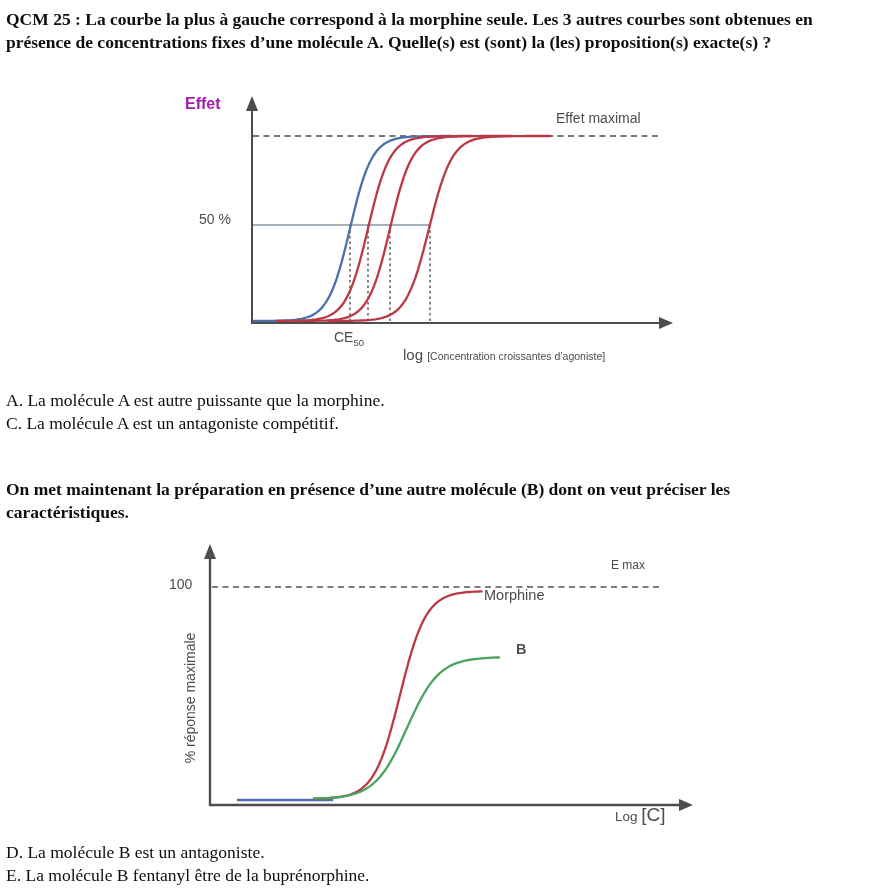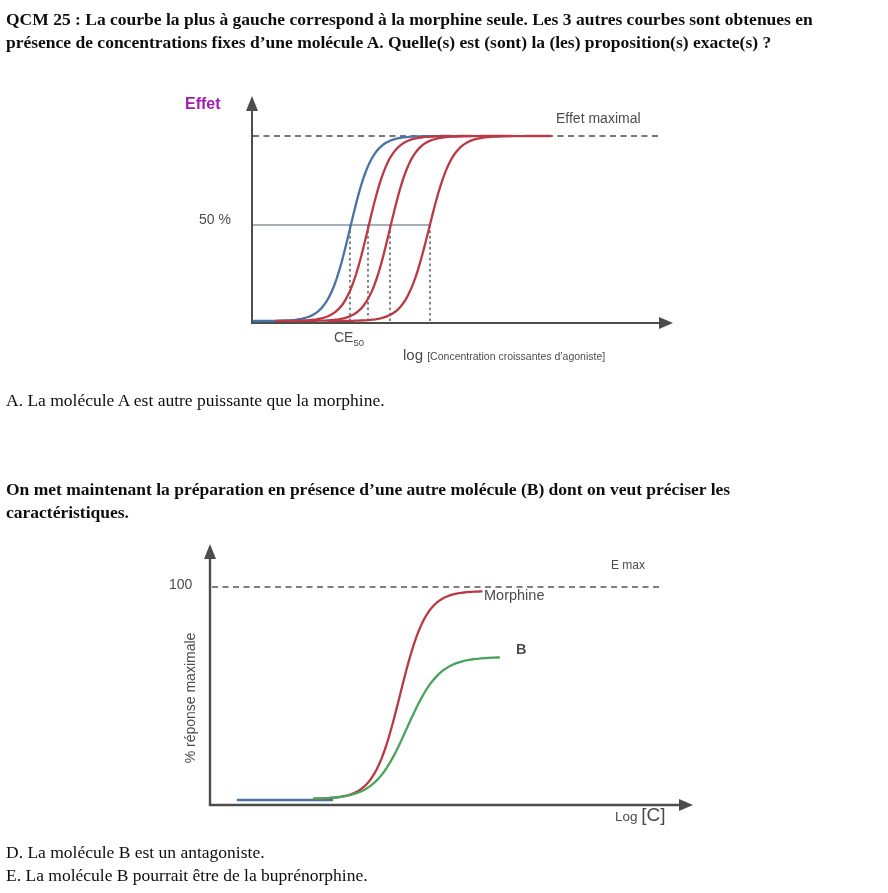--- a/index.html
+++ b/index.html
@@ -61,20 +61,21 @@
     </svg>
   <div class="clabel c1-ylabel">Effet</div>
   <div class="clabel c1-max">Effet maximal</div>
   <div class="clabel c1-half">50 %</div>
   <div class="clabel c1-ce50"><span>CE</span><sub>50</sub></div>
   <div class="clabel c1-xlabel"><span>log</span> <span class="xl-small">[Concentration croissantes d’agoniste]</span></div>
 </div>
 
 <div class="txt" style="left:6px;top:389px;">
   <div class="opt">A. La molécule A est autre puissante que la morphine.</div>
+  <div class="opt">C. La molécule A est un antagoniste compétitif.</div>
 </div>
 
 <div class="txt bold" style="left:6px;top:478px;width:770px;">On met maintenant la préparation en présence d’une autre molécule (B) dont on veut préciser les caractéristiques.</div>
 
 <div class="chart" id="chart2" style="left:160px;top:540px;width:540px;height:300px;">
   <svg id="chart-svg-1" width="540" height="300" viewBox="160 540 540 300">
     <line x1="212" y1="587" x2="662" y2="587" stroke="#565656" stroke-width="1.7" stroke-dasharray="6 4.5"></line>
     <line x1="210" y1="551" x2="210" y2="806" stroke="#4d4d4d" stroke-width="2.4"></line>
     <polygon points="210,544 204,559 216,559" fill="#4d4d4d"></polygon>
     <line x1="209" y1="805" x2="683" y2="805" stroke="#4d4d4d" stroke-width="2.4"></line>
@@ -86,14 +87,14 @@
   <div class="clabel c2-tick100">100</div>
   <div class="clabel c2-emax">E max</div>
   <div class="clabel c2-morphine">Morphine</div>
   <div class="clabel c2-b">B</div>
   <div class="clabel c2-ylabel">% réponse maximale</div>
   <div class="clabel c2-xlabel"><span>Log</span> <span class="xl2-big">[C]</span></div>
 </div>
 
 <div class="txt" style="left:6px;top:841px;">
   <div class="opt">D. La molécule B est un antagoniste.</div>
-  <div class="opt">E. La molécule B pourrait être de la buprénorphine.</div>
+  <div class="opt">E. La molécule B fentanyl être de la buprénorphine.</div>
 </div>
 
 </body></html>

